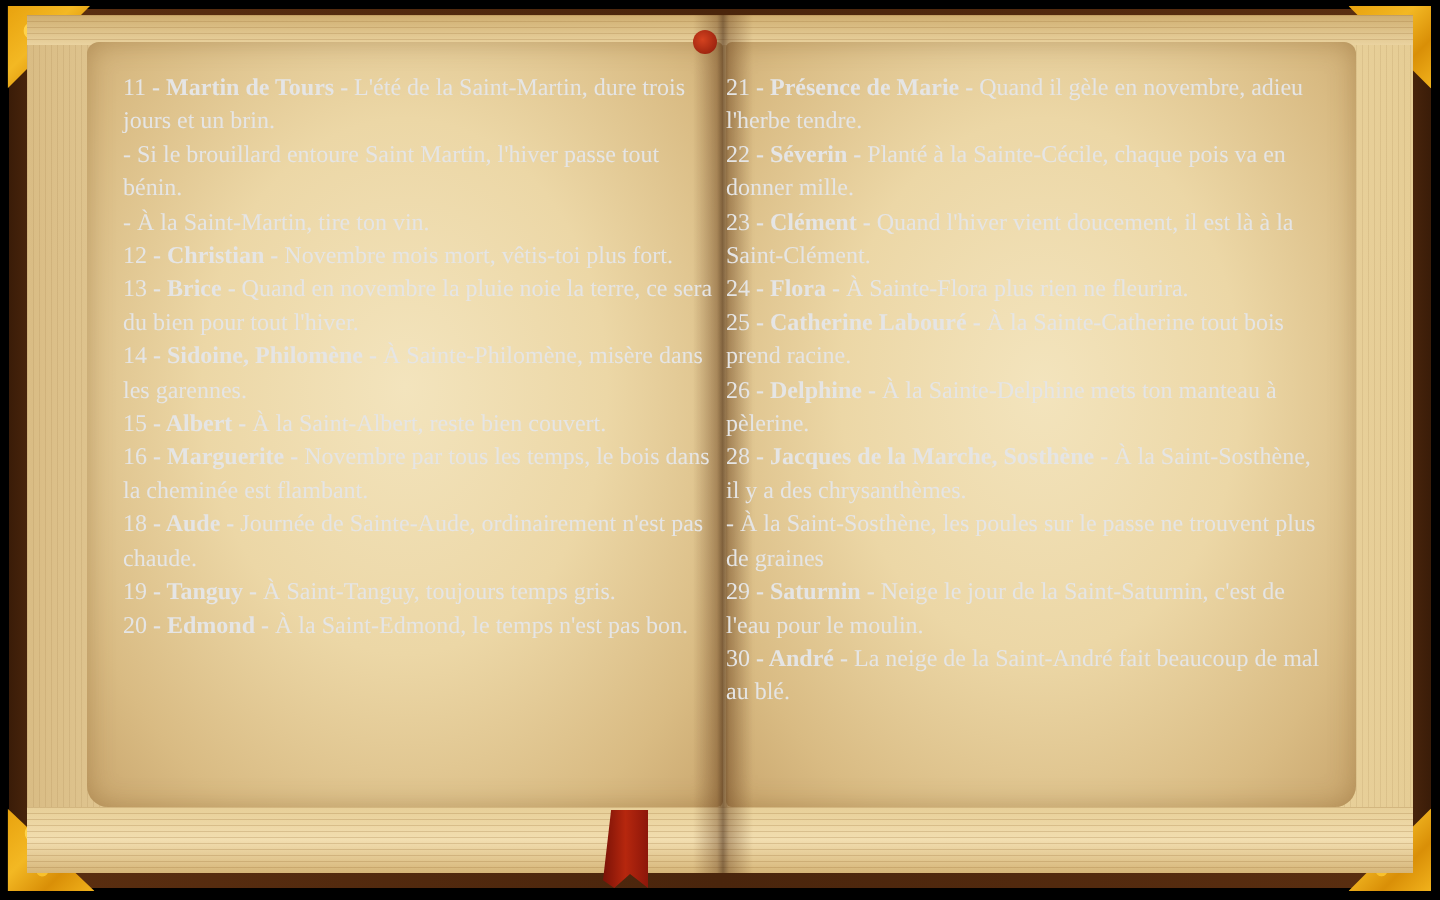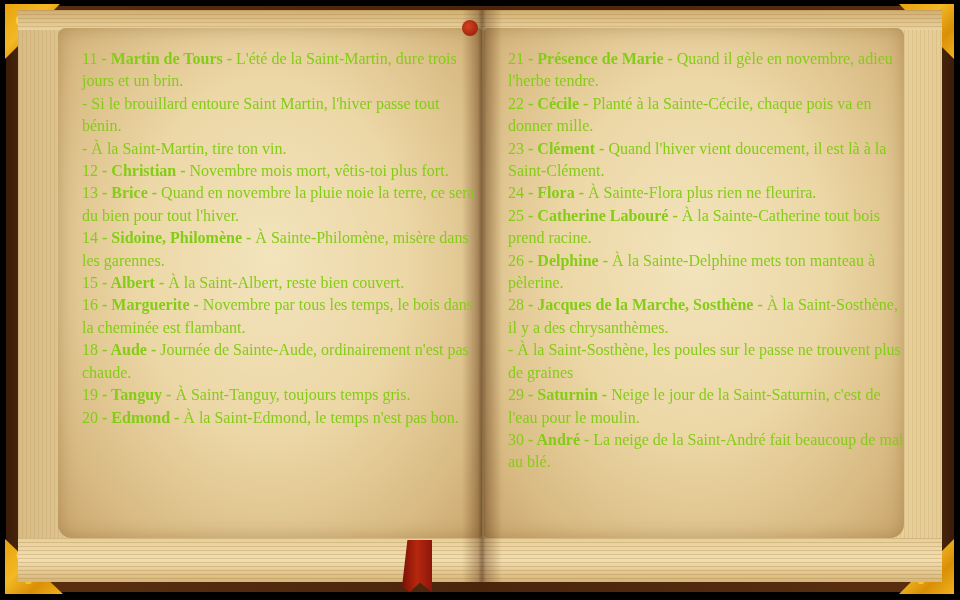--- a/index.html
+++ b/index.html
@@ -79,24 +79,24 @@
   }
   .ribbon-bottom {
     position: absolute; left: 402px; top: 540px; width: 30px; height: 52px;
     background: linear-gradient(90deg, #7a1207, #b6270e 50%, #8d170a);
     clip-path: polygon(18% 0, 100% 0, 100% 100%, 60% 82%, 25% 100%, 0 90%);
   }
 
   
   .col {
     position: absolute; top: 48px; font-size: 16px; line-height: 22.4px;
-    color: #84cc16;
+    color: #e5e5e5;
   }
   .col.left { left: 82px; width: 398px; }
-  .col.right { left: 508px; width: 400px; }
+  .col.right { left: 484px; width: 400px; }
   .entry { margin: 0; }
   .entry b { font-weight: bold; }
 </style>
 </head>
 <body>
 
 <div class="book">
   <div class="cover"></div>
   <div class="corner tl2"></div>
   <div class="corner tr"></div>
@@ -123,21 +123,21 @@
       <p class="entry"><span>13</span><b> - </b><b>Brice</b><b> - </b><span>Quand en novembre la pluie noie la terre, ce sera du bien pour tout l'hiver.</span></p>
       <p class="entry"><span>14</span><b> - </b><b>Sidoine, Philomène</b><b> - </b><span>À Sainte-Philomène, misère dans les garennes.</span></p>
       <p class="entry"><span>15</span><b> - </b><b>Albert</b><b> - </b><span>À la Saint-Albert, reste bien couvert.</span></p>
       <p class="entry"><span>16</span><b> - </b><b>Marguerite</b><b> - </b><span>Novembre par tous les temps, le bois dans la cheminée est flambant.</span></p>
       <p class="entry"><span>18</span><b> - </b><b>Aude</b><b> - </b><span>Journée de Sainte-Aude, ordinairement n'est pas chaude.</span></p>
       <p class="entry"><span>19</span><b> - </b><b>Tanguy</b><b> - </b><span>À Saint-Tanguy, toujours temps gris.</span></p>
       <p class="entry"><span>20</span><b> - </b><b>Edmond</b><b> - </b><span>À la Saint-Edmond, le temps n'est pas bon.</span></p>
     </div>
   <div class="col right" id="col-right">
       <p class="entry"><span>21</span><b> - </b><b>Présence de Marie</b><b> - </b><span>Quand il gèle en novembre, adieu l'herbe tendre.</span></p>
-      <p class="entry"><span>22</span><b> - </b><b>Cécile</b><b> - </b><span>Planté à la Sainte-Cécile, chaque pois va en donner mille.</span></p>
+      <p class="entry"><span>22</span><b> - </b><b>Séverin</b><b> - </b><span>Planté à la Sainte-Cécile, chaque pois va en donner mille.</span></p>
       <p class="entry"><span>23</span><b> - </b><b>Clément</b><b> - </b><span>Quand l'hiver vient doucement, il est là à la Saint-Clément.</span></p>
       <p class="entry"><span>24</span><b> - </b><b>Flora</b><b> - </b><span>À Sainte-Flora plus rien ne fleurira.</span></p>
       <p class="entry"><span>25</span><b> - </b><b>Catherine Labouré</b><b> - </b><span>À la Sainte-Catherine tout bois prend racine.</span></p>
       <p class="entry"><span>26</span><b> - </b><b>Delphine</b><b> - </b><span>À la Sainte-Delphine mets ton manteau à pèlerine.</span></p>
       <p class="entry"><span>28</span><b> - </b><b>Jacques de la Marche, Sosthène</b><b> - </b><span>À la Saint-Sosthène, il y a des chrysanthèmes.</span></p>
       <p class="entry"><span>- </span><span>À la Saint-Sosthène, les poules sur le passe ne trouvent plus de graines</span></p>
       <p class="entry"><span>29</span><b> - </b><b>Saturnin</b><b> - </b><span>Neige le jour de la Saint-Saturnin, c'est de l'eau pour le moulin.</span></p>
       <p class="entry"><span>30</span><b> - </b><b>André</b><b> - </b><span>La neige de la Saint-André fait beaucoup de mal au blé.</span></p>
     </div>
 </div>

